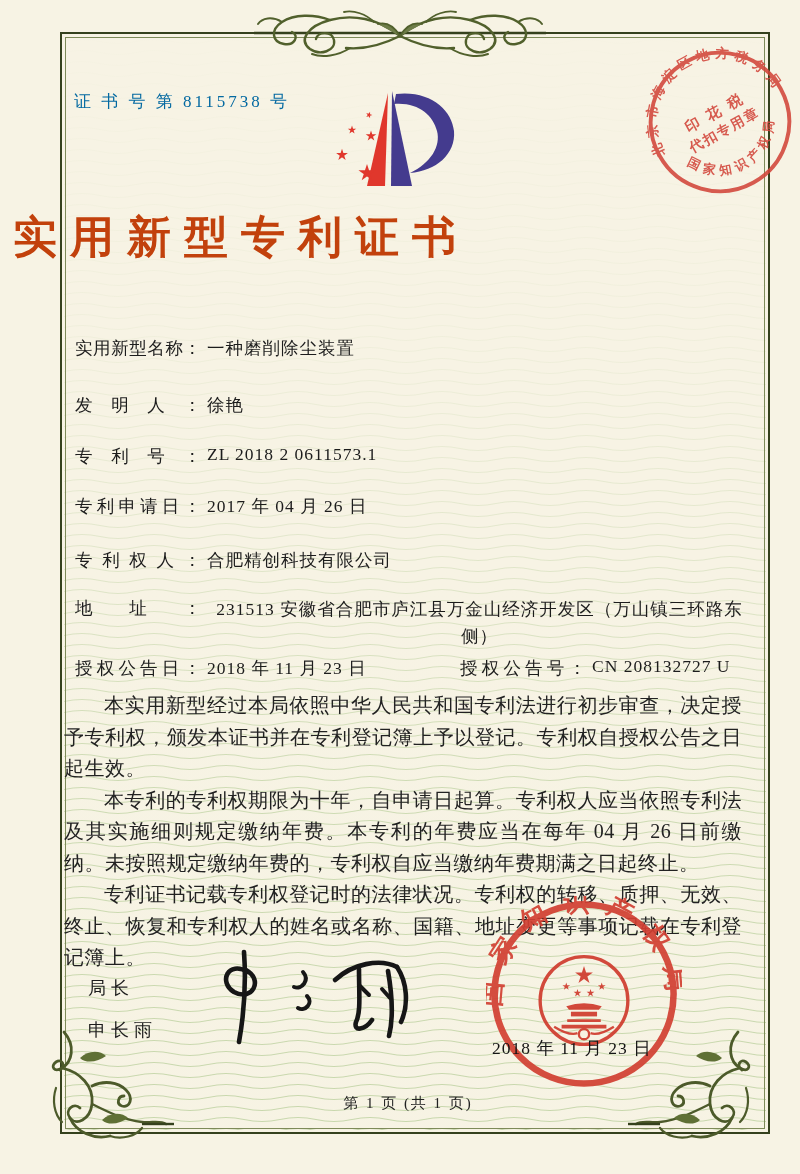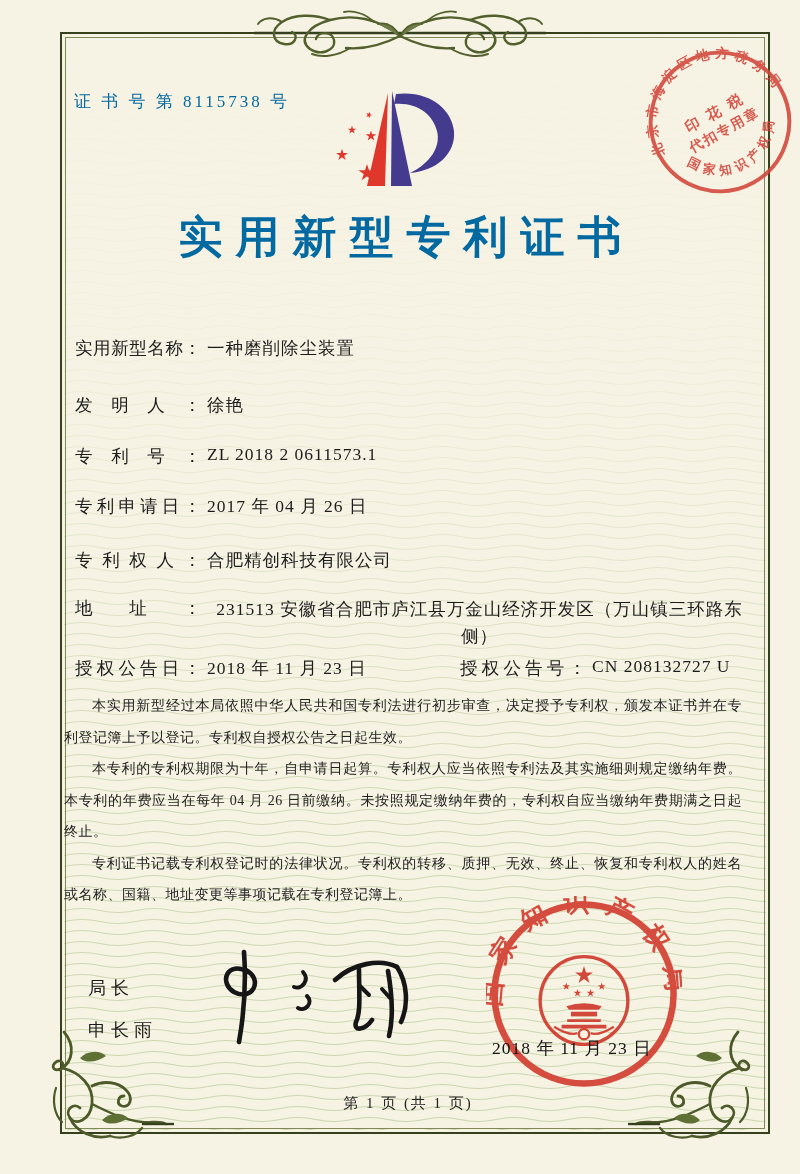--- a/index.html
+++ b/index.html
@@ -15,33 +15,33 @@
   .frame-outer{left:60px;top:32px;width:710px;height:1102px;border:2.5px solid #35411d;box-sizing:border-box;}
   .frame-inner{left:3px;top:3px;right:3px;bottom:3px;position:absolute;border:1px solid #7d8a58;}
   .waves-wrap{left:64px;top:36px;width:702px;height:1094px;overflow:hidden;}
   .waves-fade{left:64px;top:36px;width:702px;height:1094px;
     background:linear-gradient(180deg, rgba(247,243,228,0.98) 0%, rgba(247,243,228,0.85) 28%,
       rgba(247,243,228,0.55) 48%, rgba(245,244,226,0.18) 68%, rgba(240,244,218,0.05) 100%);}
 
   
   .cert-no{left:74px;top:90px;font-size:17px;letter-spacing:3px;color:#0369a1;}
   .logo{left:330px;top:84px;}
-  .title{left:0;top:208px;width:800px;text-align:center;font-size:44px;font-weight:700;
-    letter-spacing:13px;padding-left:13px;box-sizing:border-box;color:#0369a1;}
+  .title{left:0;top:208px;width:800px;font-size:44px;font-weight:700;
+    letter-spacing:13px;padding-left:13px;box-sizing:border-box;color:#c2410c;}
 
   
   .fields{left:75px;top:336px;width:690px;font-size:17.5px;}
   .frow{position:absolute;left:0;white-space:nowrap;}
   .flabel{display:inline-block;width:126px;text-align:justify;text-align-last:justify;vertical-align:top;}
   .fvalue{display:inline-block;vertical-align:top;margin-left:6px;letter-spacing:1px;text-align:center;}
   .fvalue.wrap{white-space:normal;max-width:545px;line-height:27px;}
   .grant-no{position:absolute;left:385px;top:0;white-space:nowrap;}
 
   
-  .paras{left:64px;top:690px;width:678px;font-size:14px;line-height:31.5px;color:#222;}
+  .paras{left:64px;top:690px;width:678px;font-size:20px;line-height:31.5px;color:#222;}
   .paras p{margin:0;text-indent:2em;text-align:justify;letter-spacing:0.5px;}
 
   
   .sig-title{left:88px;top:976px;font-size:18px;letter-spacing:5px;text-align:center;}
   .sig-name{left:88px;top:1018px;font-size:18px;letter-spacing:5px;}
   .sig-svg{left:208px;top:942px;}
   .seal{left:486px;top:896px;}
   .seal-date{left:492px;top:1036px;font-size:17.5px;letter-spacing:1px;color:#151515;}
   .tax-stamp{left:642px;top:44px;transform:rotate(-29deg);opacity:0.88;}
 

